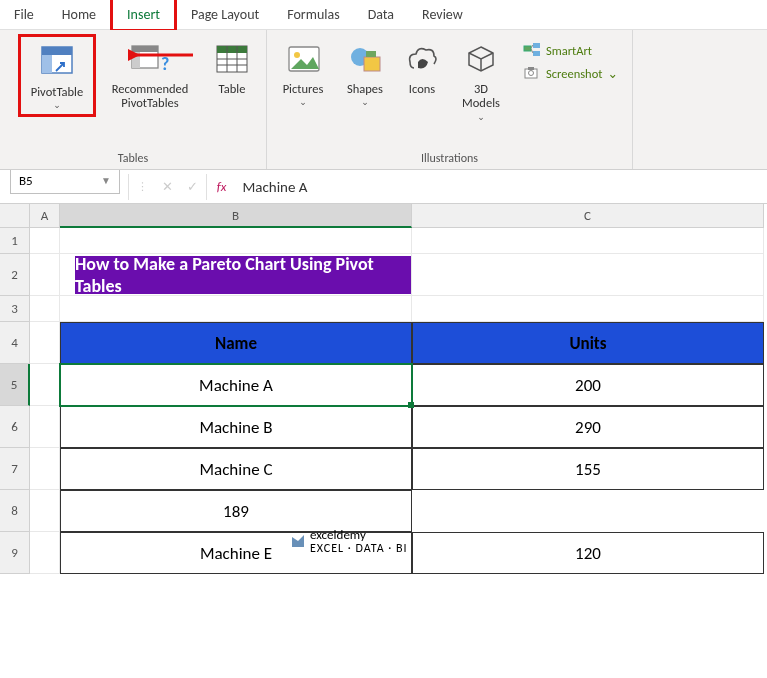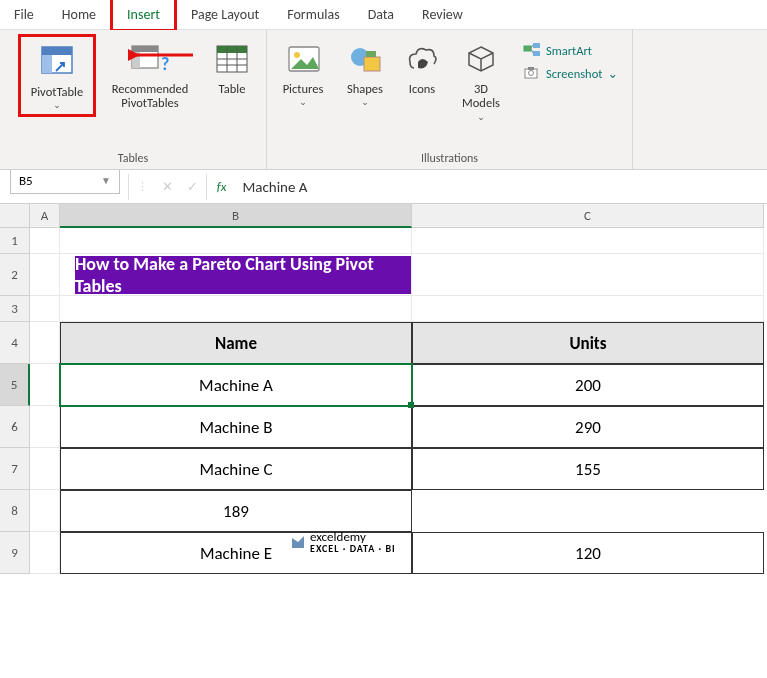--- a/index.html
+++ b/index.html
@@ -18,31 +18,31 @@
 .group-label { font-size: 12px; color: #555; padding: 2px 0; }
 
 .big-btn { display: flex; flex-direction: column; align-items: center; justify-content: flex-start; width: 78px; padding: 4px 2px; cursor: pointer; text-align: center; }
 .big-btn .icon-slot { height: 42px; display: flex; align-items: center; justify-content: center; }
 .big-btn .lbl { font-size: 12.5px; color: #333; line-height: 1.15; margin-top: 2px; }
 .big-btn .drop { font-size: 9px; color: #555; }
 
 .highlight { border: 3px solid #e31010; margin-left: 12px; }
 
 .side-btns { display: flex; flex-direction: column; gap: 3px; padding: 6px 4px; }
-.side-btn { display: flex; align-items: center; gap: 5px; font-size: 12.5px; color: #0f766e; cursor: pointer; padding: 2px 4px; }
+.side-btn { display: flex; align-items: center; gap: 5px; font-size: 12.5px; color: #4d7c0f; cursor: pointer; padding: 2px 4px; }
 
 
 .arrow { position: absolute; top: 16px; left: 128px; }
 
 
 .fbar { display: flex; align-items: center; height: 34px; border-bottom: 1px solid #d0d0d0; background: #fff; }
 .namebox { width: 110px; height: 26px; border: 1px solid #c0c0c0; margin: 0 8px 12px 10px; padding: 0 8px; display: flex; align-items: center; justify-content: space-between; font-size: 13px; }
 .fbar-mid { display: flex; align-items: center; gap: 14px; color: #aaa; padding: 0 8px; border-left: 1px solid #e0e0e0; border-right: 1px solid #e0e0e0; height: 26px; }
 .fbar-mid span { font-size: 13px; }
-.fx { font-style: italic; color: #15803d; font-size: 13px; padding: 0 10px; }
+.fx { font-style: italic; color: #be185d; font-size: 13px; padding: 0 10px; }
 .fval { font-size: 15px; color: #333; padding-left: 6px; }
 
 
 .sheet { position: relative; }
 .col-hdrs { display: flex; height: 24px; }
 .corner { width: 30px; background: #f0f0f0; border-right: 1px solid #d0d0d0; border-bottom: 1px solid #d0d0d0; }
 .col-hdr { background: #f0f0f0; border-right: 1px solid #d0d0d0; border-bottom: 1px solid #d0d0d0; text-align: center; line-height: 24px; color: #555; font-size: 13px; }
 .col-A { width: 30px; }
 .col-B { width: 352px; }
 .col-B.sel { background: #d8d8d8; border-bottom: 2px solid #0d7a3a; }
@@ -52,27 +52,27 @@
 .row.short { height: 26px; }
 .row-hdr { width: 30px; background: #f0f0f0; border-right: 1px solid #d0d0d0; border-bottom: 1px solid #d0d0d0; display: flex; align-items: center; justify-content: center; color: #555; font-size: 13px; }
 .row-hdr.sel { background: #d8d8d8; border-right: 2px solid #0d7a3a; }
 .cell { border-right: 1px solid #e8e8e8; border-bottom: 1px solid #e8e8e8; display: flex; align-items: center; justify-content: center; font-size: 17px; position: relative; }
 .cell.A { width: 30px; }
 .cell.B { width: 352px; }
 .cell.C { width: 352px; }
 
 
 .title-banner { background: #6a0dad; color: #fff; font-weight: bold; font-size: 18px; width: calc(352px + 352px - 30px); margin-left: 15px; height: 38px; display: flex; align-items: center; justify-content: center; }
-.th { background: #e5e5e5; font-weight: bold; border: 1px solid #333 !important; }
+.th { background: #1d4ed8; font-weight: bold; border: 1px solid #333 !important; }
 .td { background: #fff; border: 1px solid #333 !important; }
 .sel-cell { outline: 2px solid #0d7a3a; outline-offset: -1px; z-index: 2; }
 .handle { position: absolute; right: -3px; bottom: -3px; width: 6px; height: 6px; background: #0d7a3a; }
 
 .watermark { position: absolute; bottom: 20px; left: 290px; font-size: 13px; color: #000000; display: flex; align-items: center; gap: 4px; }
-.watermark .sub { font-size: 10px; letter-spacing: 1px; line-height: 1; font-weight: bold; }
+.watermark .sub { font-size: 12px; letter-spacing: 1px; line-height: 1; }
 
 svg { display: block; }
 </style>
 </head>
 <body>
 
 <div class="tabs">
   <div class="tab">File</div>
   <div class="tab">Home</div>
   <div class="tab active active-box">Insert</div>

